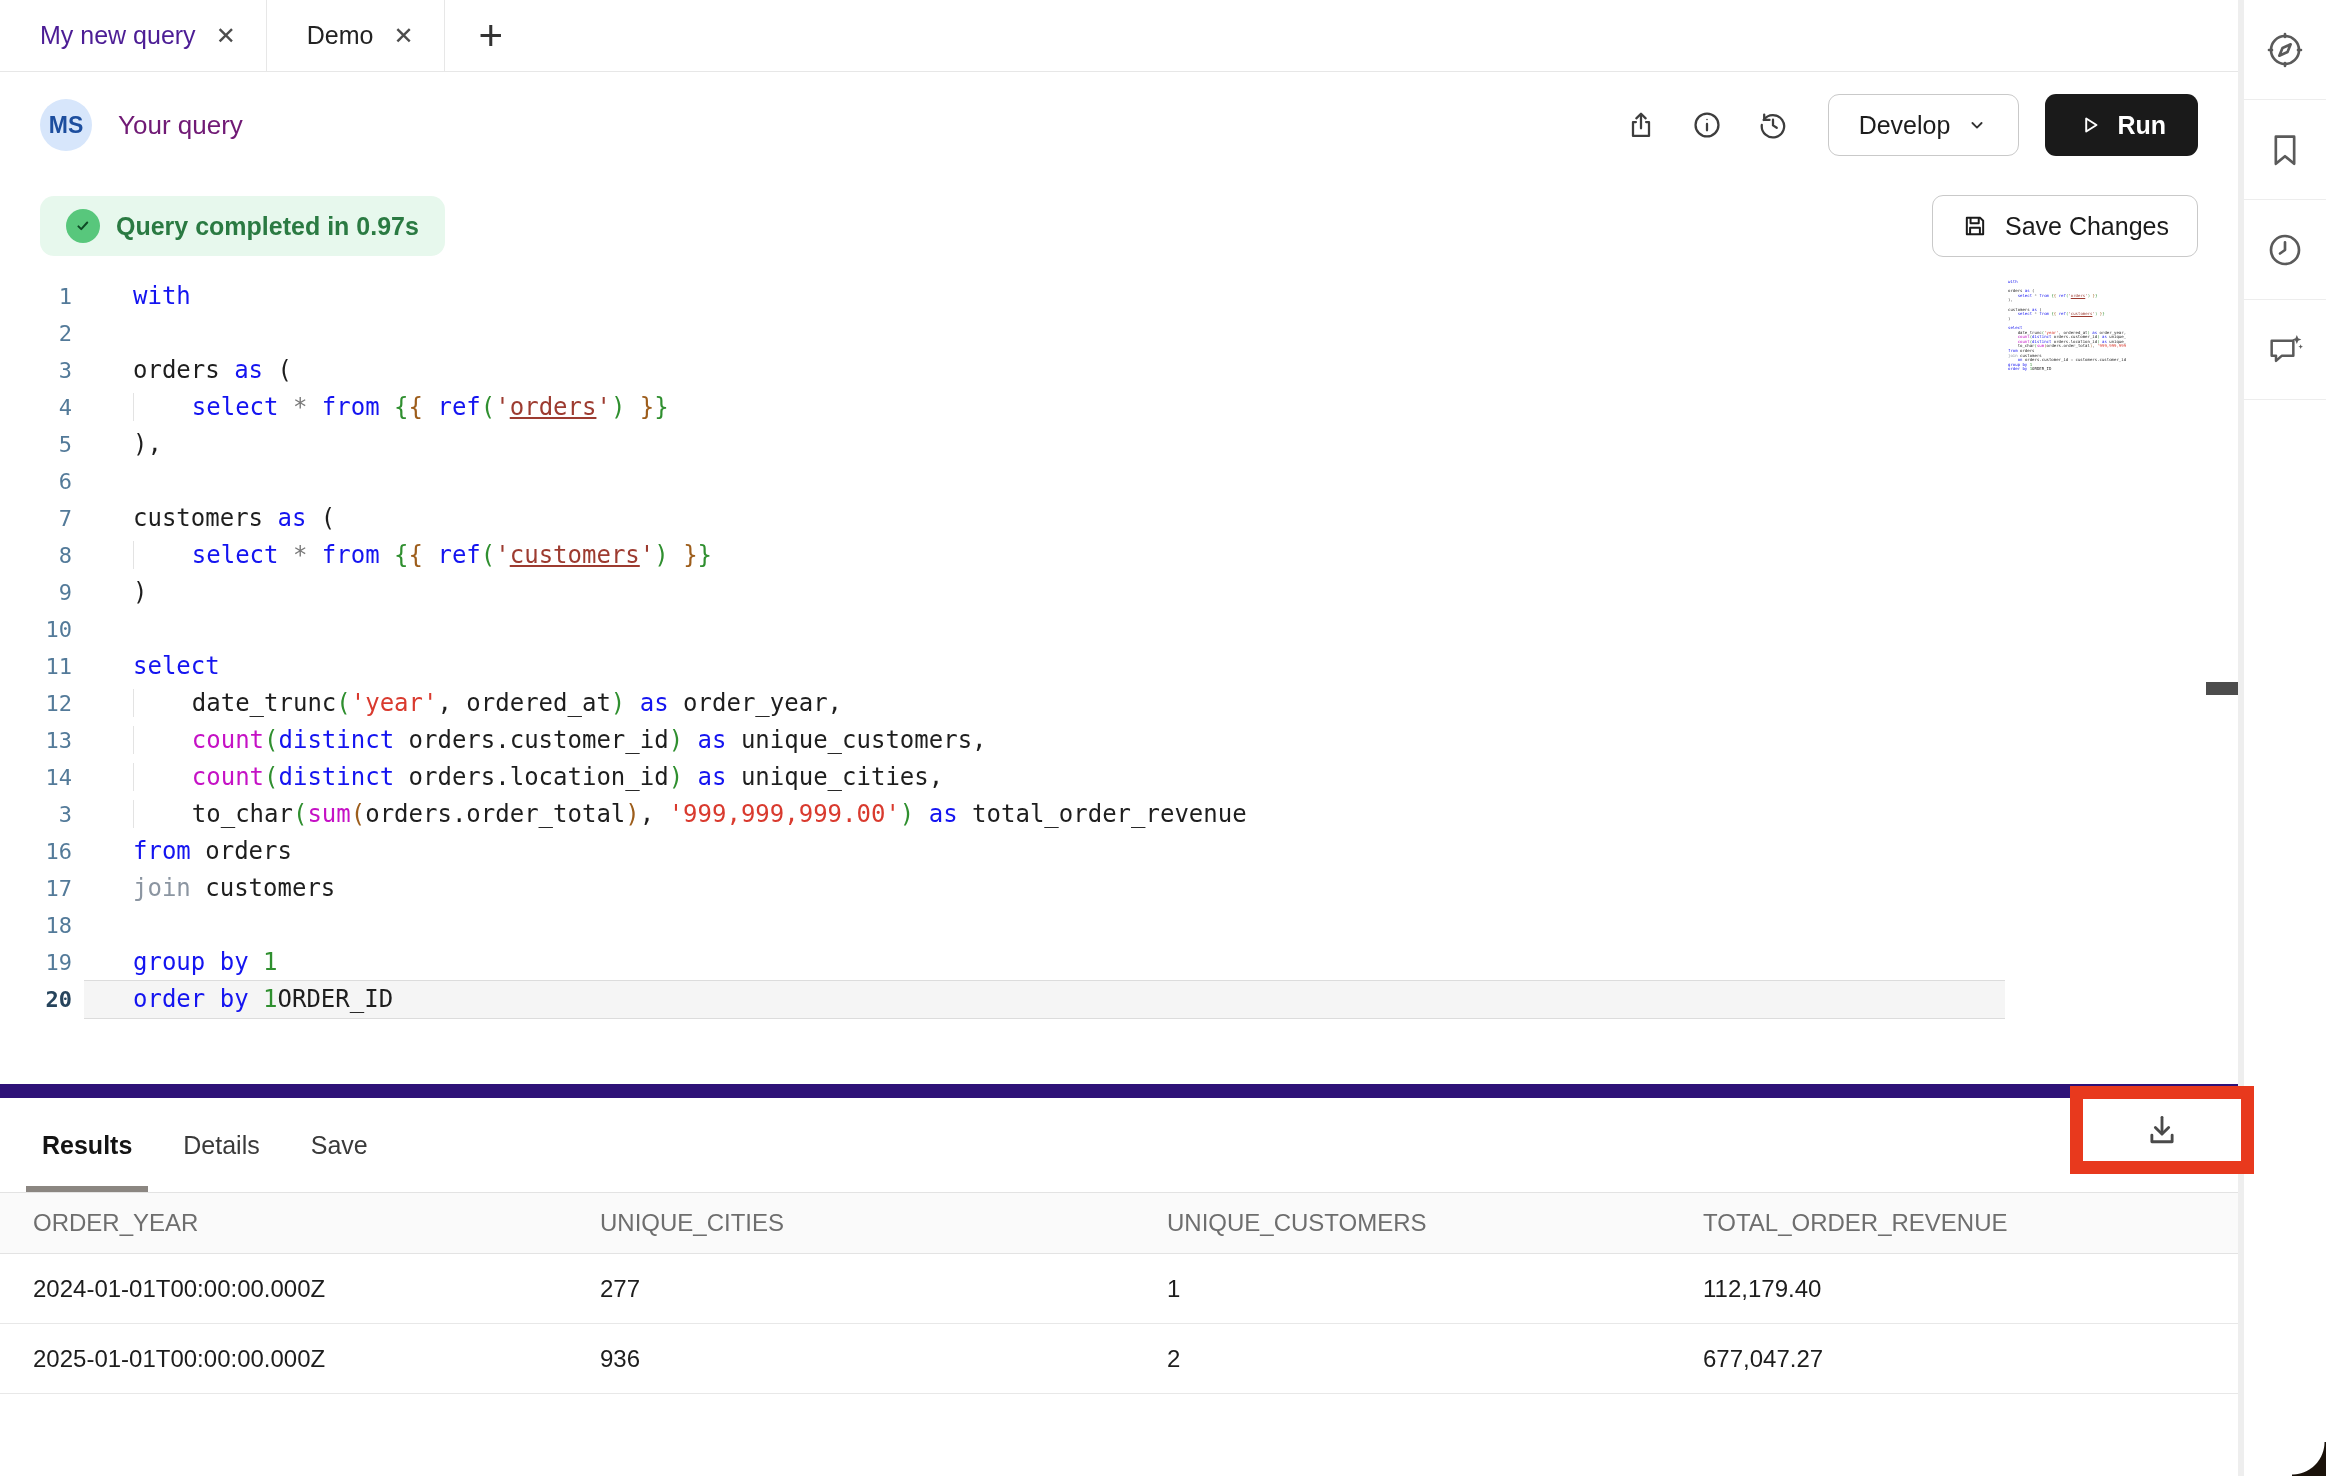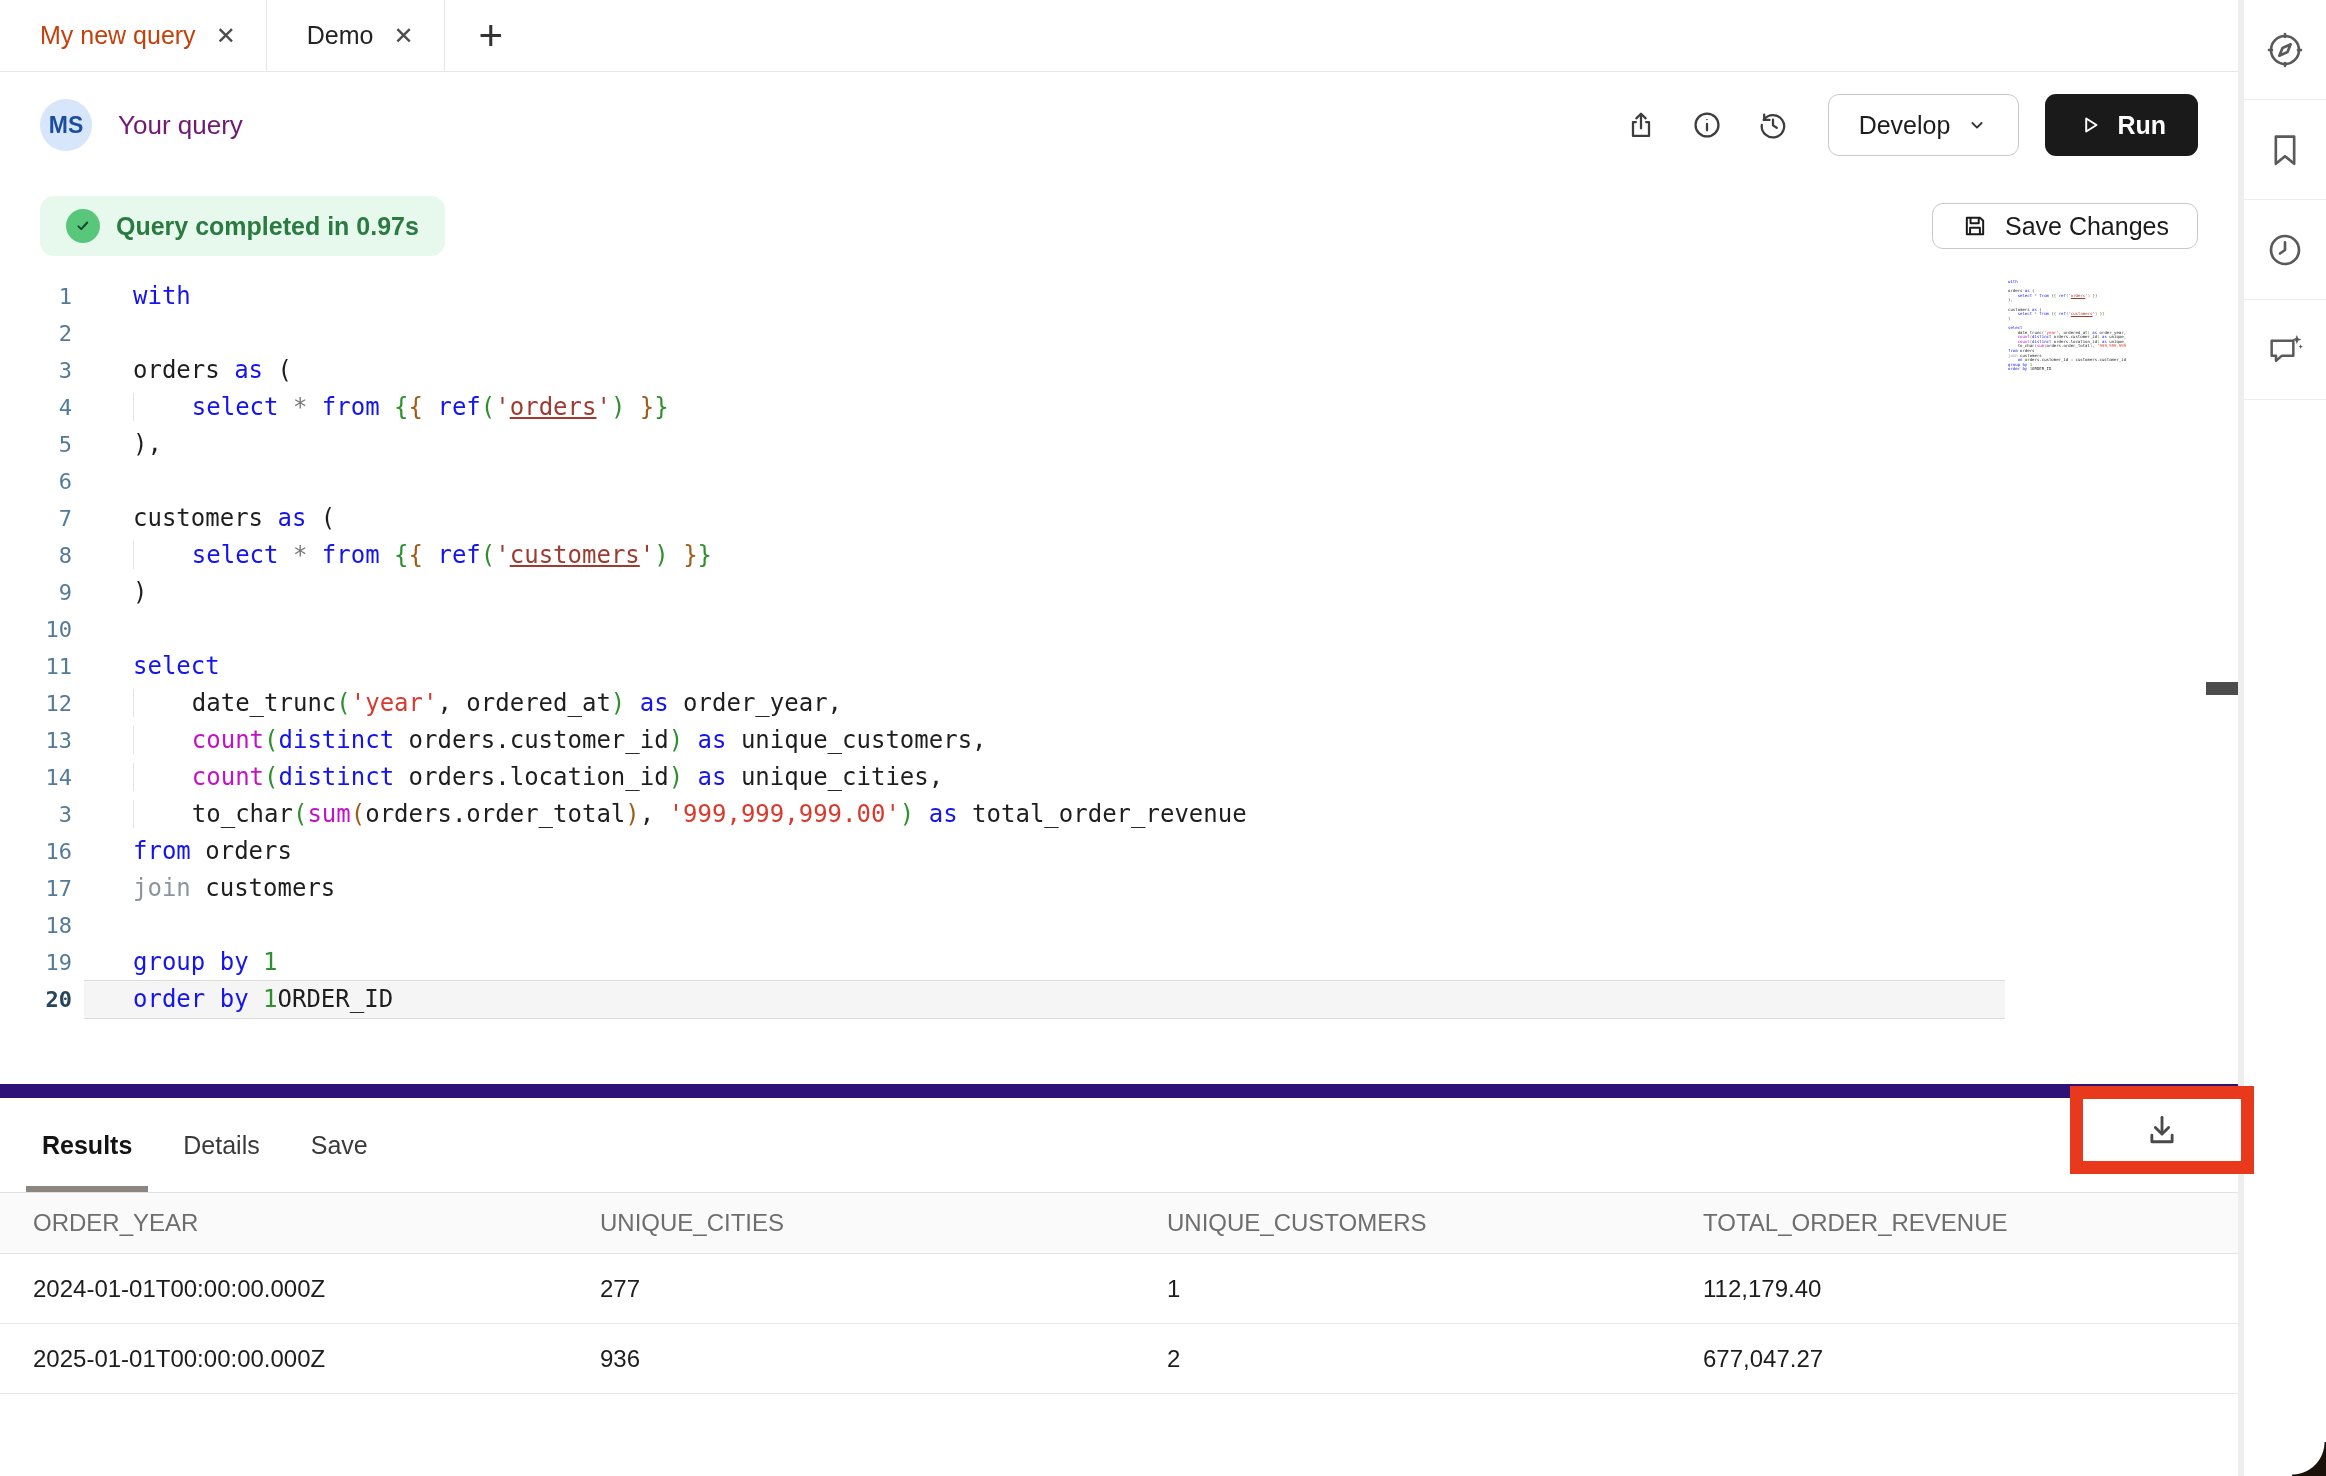--- a/index.html
+++ b/index.html
@@ -11,42 +11,42 @@
   .sidebar { position:absolute; top:0; right:0; bottom:0; width:88px; border-left:6px solid #eeeeee; background:#fff; }
   .side-item { height:100px; display:flex; align-items:center; justify-content:center; border-bottom:1px solid #ededed; color:#5a5a5a; cursor:pointer; }
   .side-item svg { width:40px; height:40px; }
 
   
   .main { width:2238px; height:100%; display:flex; flex-direction:column; }
 
   
   .tabbar { height:72px; display:flex; align-items:stretch; border-bottom:1px solid #e7e7e7; flex:none; }
   .tab { display:flex; align-items:center; gap:20px; padding:0 30px 0 40px; border-right:1px solid #e7e7e7; font-size:25px; color:#232323; cursor:pointer; }
-  .tab.active .tab-label { color:#c2410c; }
+  .tab.active .tab-label { color:#4c1d95; }
   .tab-close { font-size:24px; color:#4d4d4d; line-height:1; }
   .tab-add { display:flex; align-items:center; padding:0 34px; font-size:42px; font-weight:300; color:#333; cursor:pointer; }
 
   
   .header { height:106px; display:flex; align-items:center; padding:0 40px; flex:none; }
   .avatar { width:52px; height:52px; border-radius:50%; background:#d7e6fb; color:#1d4e9e; font-weight:700; font-size:23px; display:flex; align-items:center; justify-content:center; flex:none; }
   .doc-title { margin-left:26px; font-size:26px; color:#701a75; }
   .header-right { margin-left:auto; display:flex; align-items:center; }
   .icon-btn { width:46px; height:46px; display:flex; align-items:center; justify-content:center; color:#3d3d3d; cursor:pointer; margin-left:20px; }
   .icon-btn svg { width:32px; height:32px; }
   .btn-develop { margin-left:32px; height:62px; display:flex; align-items:center; gap:16px; padding:0 30px; border:1.5px solid #c9c9c9; border-radius:11px; font-size:25px; color:#1d1d1d; background:#fff; cursor:pointer; }
   .btn-develop svg { width:22px; height:22px; color:#333; }
   .btn-run { margin-left:26px; height:62px; display:flex; align-items:center; gap:14px; padding:0 32px; border-radius:11px; background:#1a1a1a; color:#fff; font-size:25px; font-weight:600; cursor:pointer; }
   .btn-run svg { width:26px; height:26px; }
 
   
   .statusrow { height:96px; display:flex; align-items:center; justify-content:space-between; padding:0 40px; flex:none; }
   .badge { height:60px; display:flex; align-items:center; gap:16px; padding:0 26px; background:#e7f8ed; border-radius:14px; color:#2a7a42; font-size:25px; font-weight:600; }
   .badge-check { width:34px; height:34px; border-radius:50%; background:#58c77c; display:flex; align-items:center; justify-content:center; flex:none; }
   .badge-check svg { width:20px; height:20px; }
-  .btn-save { height:46px; display:flex; align-items:center; gap:16px; padding:0 28px; border:1.5px solid #c9c9c9; border-radius:11px; background:#fff; font-size:25px; color:#1b1b1b; font-weight:500; cursor:pointer; }
+  .btn-save { height:62px; display:flex; align-items:center; gap:16px; padding:0 28px; border:1.5px solid #c9c9c9; border-radius:11px; background:#fff; font-size:25px; color:#1b1b1b; font-weight:500; cursor:pointer; }
   .btn-save svg { width:28px; height:28px; color:#1b1b1b; }
 
   
   .editor { height:810px; position:relative; flex:none; font-family:"DejaVu Sans Mono", monospace; padding-top:4px; overflow:hidden; }
   .code-line { display:flex; height:37px; line-height:37px; position:relative; }
   .gut { width:72px; text-align:right; color:#537a99; font-size:22px; flex:none; z-index:1; }
   .ct { margin-left:61px; white-space:pre; font-size:24px; z-index:1; }
   .code-line.active::before { content:""; position:absolute; left:84px; right:233px; top:-1px; bottom:-1px; background:#f5f5f5; border-top:1px solid #dcdcdc; border-bottom:1px solid #dcdcdc; }
   .code-line.active .gut { color:#26445c; font-weight:700; }
   .seg-ind { border-left:1px solid #e3e3e3; }

